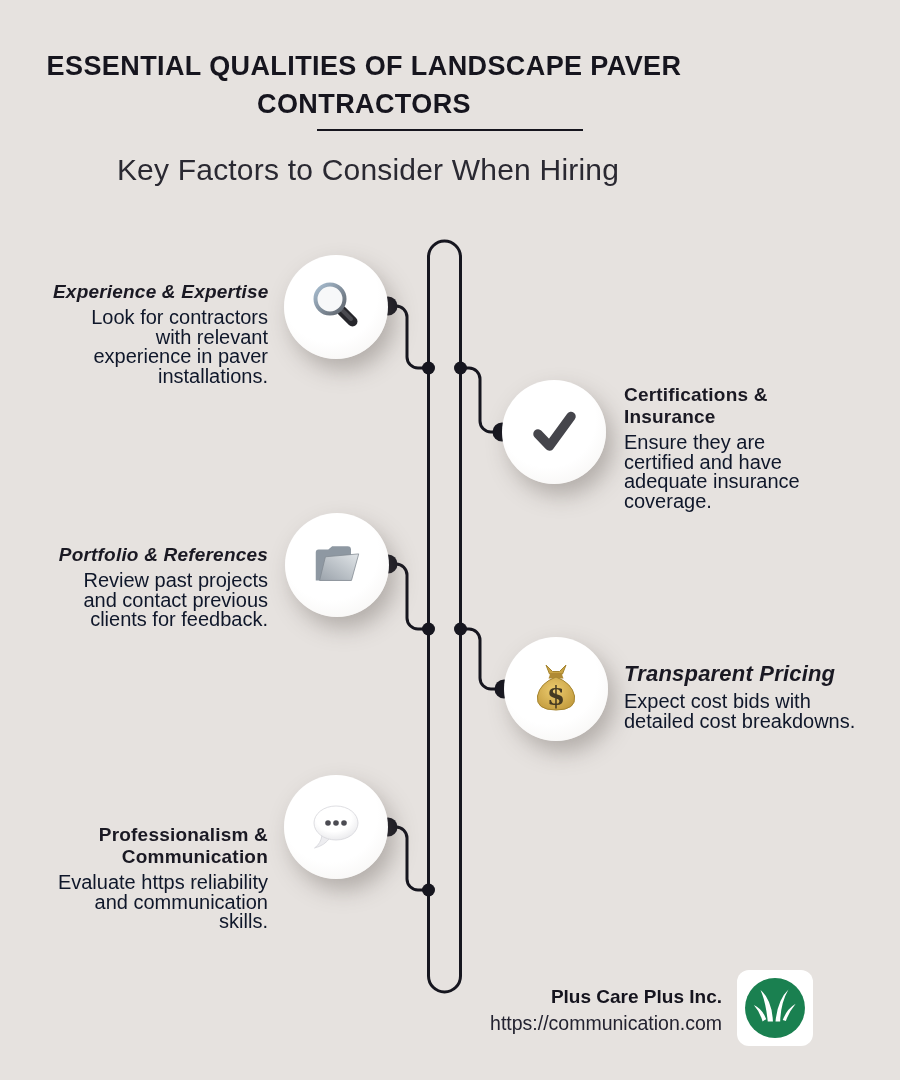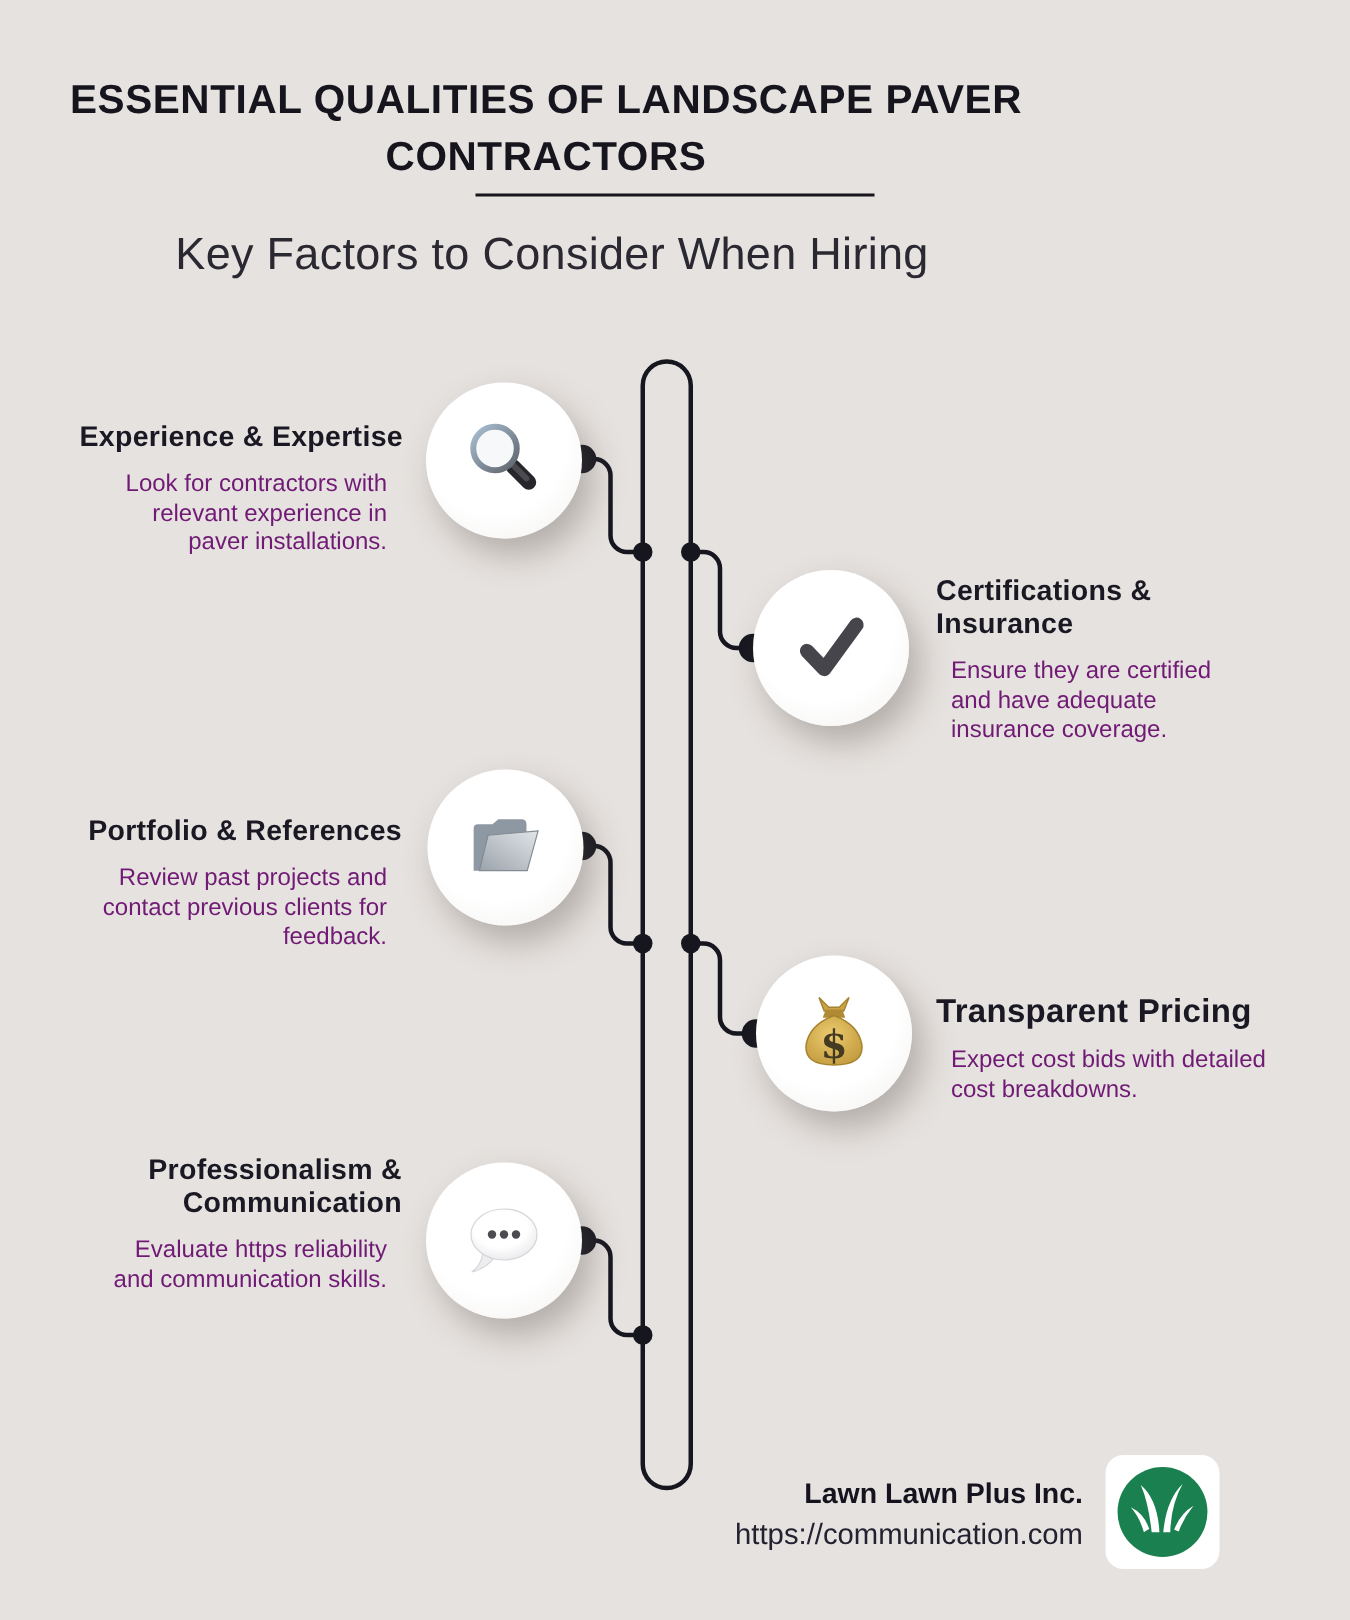--- a/index.html
+++ b/index.html
@@ -42,30 +42,30 @@
   }
   .node-1{left:284px;top:255px;}
   .node-2{left:502px;top:380px;}
   .node-3{left:285px;top:513px;}
   .node-4{left:504px;top:637px;}
   .node-5{left:284px;top:775px;}
 
   
   .tb{position:absolute;}
   .tb h3{margin:0 0 5px 0;font-size:19px;line-height:22px;color:#1a1923;letter-spacing:.2px;}
-  .tb p{margin:10px;font-size:16px;line-height:19.5px;color:#701a75;}
+  .tb p{margin:0;font-size:20px;line-height:19.5px;color:#0f172a;}
   .tb.left{text-align:right;right:632px;}
   .tb.right{text-align:left;left:624px;}
-  .nowrap h3{white-space:nowrap;}
+  .nowrap h3{white-space:nowrap;font-style:italic;}
   .tb-1{top:281px;width:215px;}
   .tb-2{top:384px;width:212px;}
   .tb-3{top:544px;width:222px;}
   .tb-4{top:660px;width:236px;}
   .tb-4 h3{font-size:22px;line-height:27px;}
-  .tb-5{top:770px;width:212px;}
+  .tb-5{top:824px;width:212px;}
 
   
   .footer-text{position:absolute;top:986px;right:178px;text-align:right;}
   .footer-company{font-size:19px;font-weight:bold;color:#15141e;margin:0;}
   .footer-url{font-size:19.5px;color:#232230;margin:4px 0 0 0;}
   .logo-tile{
     position:absolute;left:737px;top:970px;width:76px;height:76px;
     background:#ffffff;border-radius:12px;
     display:flex;align-items:center;justify-content:center;
   }
@@ -184,21 +184,21 @@
     <h3>Transparent Pricing</h3>
     <p>Expect cost bids with detailed cost breakdowns.</p>
   </div>
 
   <div class="tb left tb-5">
     <h3>Professionalism &amp; Communication</h3>
     <p>Evaluate https reliability and communication skills.</p>
   </div>
 
   <div class="footer-text">
-    <p class="footer-company">Lawn Lawn Plus Inc.</p>
+    <p class="footer-company">Plus Care Plus Inc.</p>
     <p class="footer-url">https://communication.com</p>
   </div>
 
   <div class="logo-tile">
     <svg width="62" height="62" viewBox="0 0 60 60">
       <circle cx="30" cy="30" r="29" fill="#1a8050"></circle>
       <path d="M18 43 Q15 33 9.5 27 Q18 31 21.5 41 Q19.5 42 18 43 Z" fill="#ffffff"></path>
       <path d="M23 43 Q21 24 16 12.5 Q27 22 28 43 Z" fill="#ffffff"></path>
       <path d="M30.5 43 Q32.5 22 43 12 Q35.5 25 35 43 Z" fill="#ffffff"></path>
       <path d="M37.5 41.5 Q41.5 31 50 26 Q43.5 34 40.5 42.5 Q39 42 37.5 41.5 Z" fill="#ffffff"></path>

